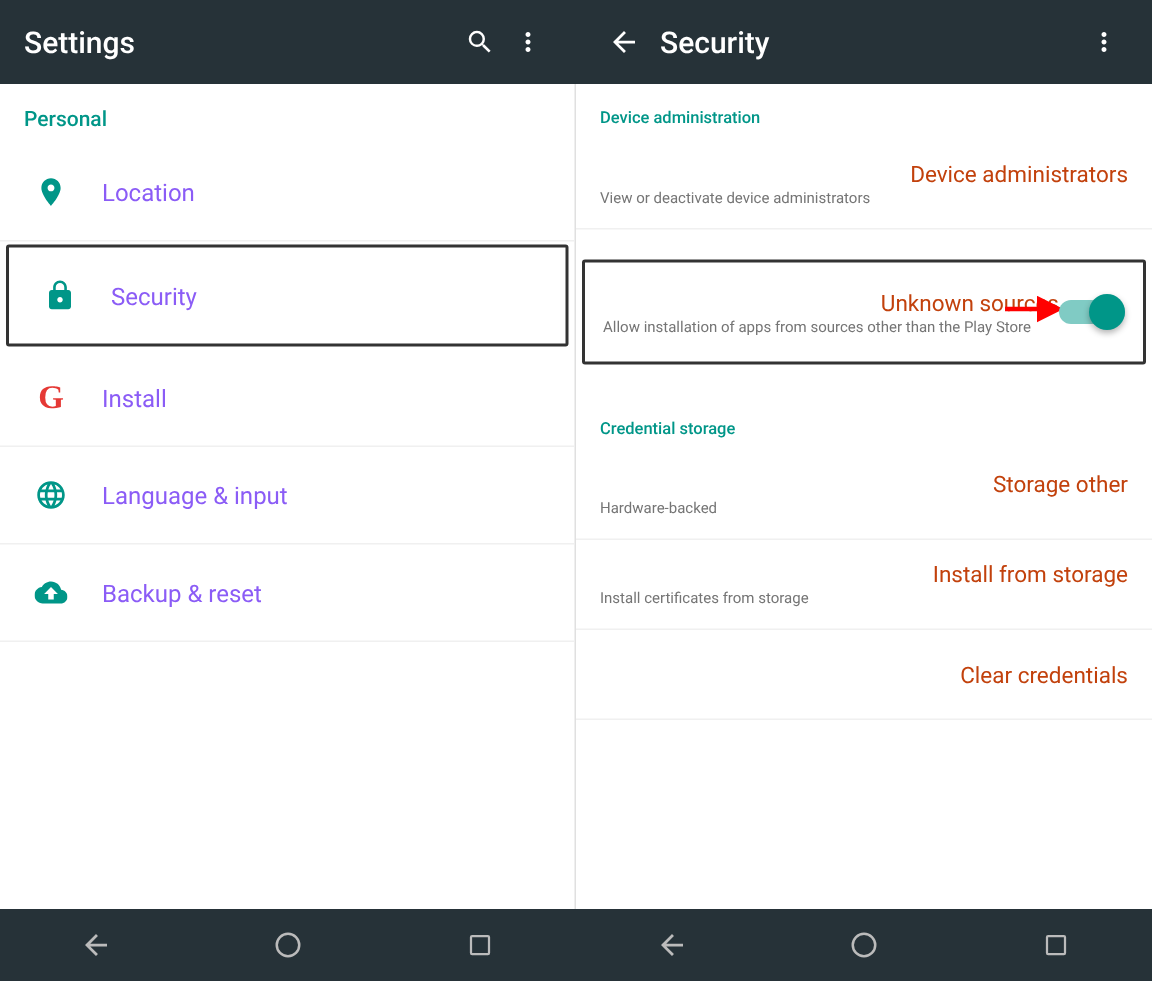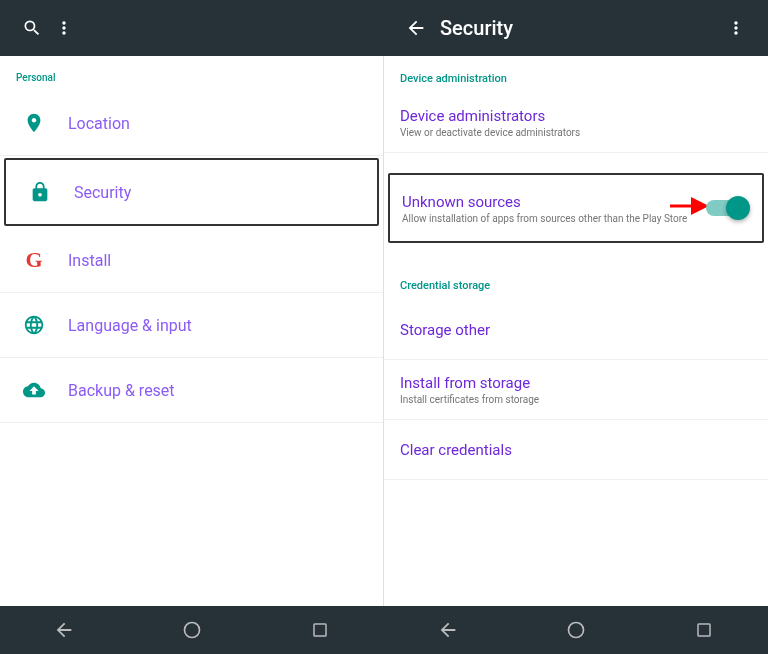--- a/index.html
+++ b/index.html
@@ -97,21 +97,21 @@
     
     .left-panel {
       width: 384px;
       flex-shrink: 0;
       border-right: 1px solid #e0e0e0;
       overflow-y: auto;
       background: #fff;
     }
 
     .section-label {
-      font-size: 10px;
+      font-size: 14px;
       font-weight: 500;
       color: #009688;
       padding: 16px 16px 8px 16px;
     }
 
     .nav-item {
       display: flex;
       align-items: center;
       padding: 14px 16px;
       border-bottom: 1px solid #f0f0f0;
@@ -165,22 +165,23 @@
       cursor: pointer;
       min-height: 60px;
     }
 
     .settings-item-text {
       flex: 1;
     }
 
     .settings-item-title {
       font-size: 15px;
-      color: #6d28d9;
+      color: #c2410c;
       font-weight: 400;
+      text-align: right;
     }
 
     .settings-item-subtitle {
       font-size: 10px;
       color: #757575;
       margin-top: 2px;
     }
 
     
     .toggle-switch {
@@ -264,20 +265,21 @@
     .nav-item.accounts-item .nav-icon { color: #009688; }
     .nav-item.google-item .nav-icon { color: #e53935; font-weight: 900; }
     .nav-item.language-item .nav-icon { color: #009688; }
     .nav-item.backup-item .nav-icon { color: #009688; }
   </style>
 </head>
 <body>
 
 <div class="top-bar">
   <div class="top-bar-left">
+    <span class="app-title">Settings</span>
     <span class="icon-btn">
       <svg width="20" height="20" viewBox="0 0 24 24" fill="white">
         <path d="M15.5 14h-.79l-.28-.27A6.471 6.471 0 0016 9.5 6.5 6.5 0 109.5 16c1.61 0 3.09-.59 4.23-1.57l.27.28v.79l5 4.99L20.49 19l-4.99-5zm-6 0C7.01 14 5 11.99 5 9.5S7.01 5 9.5 5 14 7.01 14 9.5 11.99 14 9.5 14z"></path>
       </svg>
     </span>
     <span class="icon-btn">
       <svg width="20" height="20" viewBox="0 0 24 24" fill="white">
         <path d="M12 8c1.1 0 2-.9 2-2s-.9-2-2-2-2 .9-2 2 .9 2 2 2zm0 2c-1.1 0-2 .9-2 2s.9 2 2 2 2-.9 2-2-.9-2-2-2zm0 6c-1.1 0-2 .9-2 2s.9 2 2 2 2-.9 2-2-.9-2-2-2z"></path>
       </svg>
     </span>
@@ -376,20 +378,21 @@
         <div class="toggle-track"></div>
         <div class="toggle-thumb"></div>
       </div>
     </div>
 
     <div class="right-section-label">Credential storage</div>
 
     <div class="settings-item">
       <div class="settings-item-text">
         <div class="settings-item-title">Storage other</div>
+        <div class="settings-item-subtitle">Hardware-backed</div>
       </div>
     </div>
 
 
     <div class="settings-item">
       <div class="settings-item-text">
         <div class="settings-item-title">Install from storage</div>
         <div class="settings-item-subtitle">Install certificates from storage</div>
       </div>
     </div>

